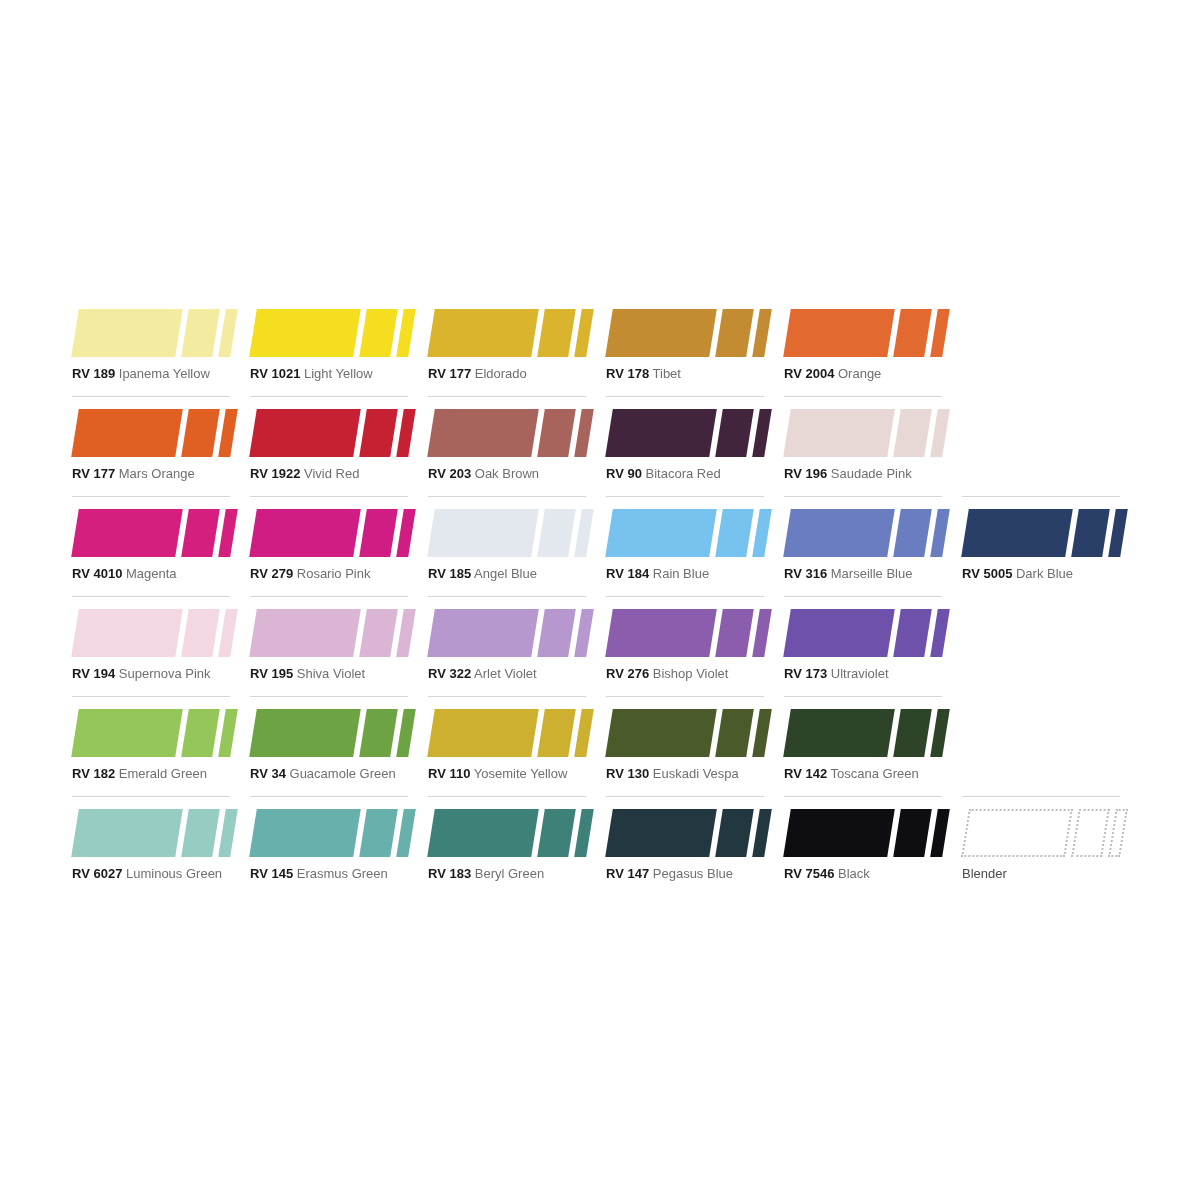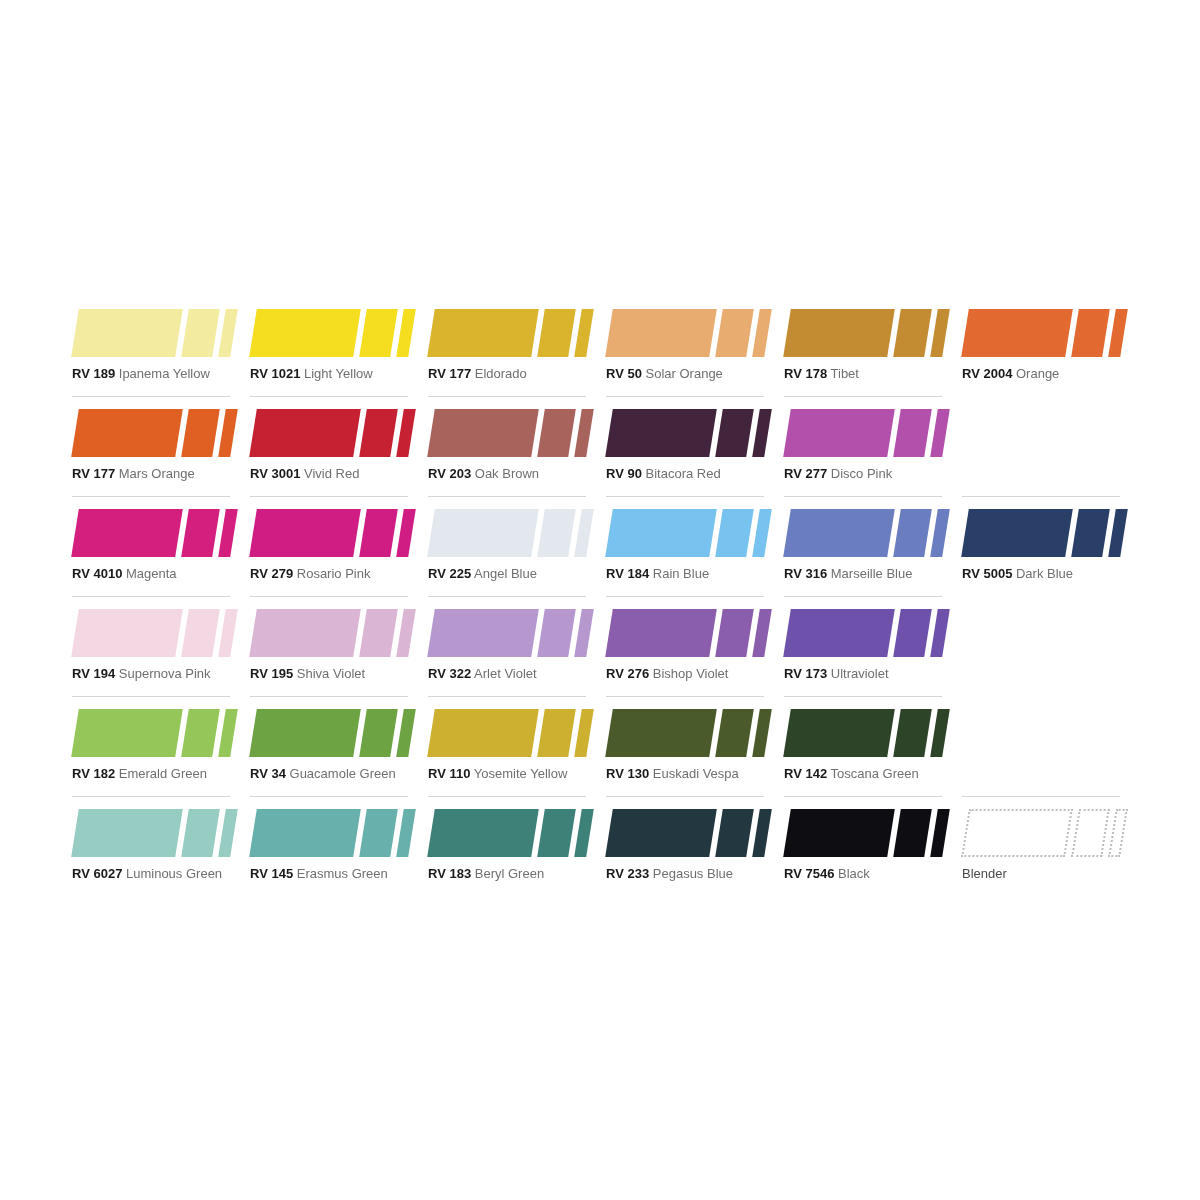--- a/index.html
+++ b/index.html
@@ -118,28 +118,20 @@
       <div class="cell">
         <div class="swatch">
           <div class="bar big" style="--c: #d9b42c;"></div>
           <div class="bar mid" style="--c: #d9b42c;"></div>
           <div class="bar thin" style="--c: #d9b42c;"></div>
         </div>
         <div class="label"><span class="code">RV 177</span> <span class="name">Eldorado</span></div>
       </div>
       <div class="cell">
         <div class="swatch">
-          <div class="bar big" style="--c: #e8ab70;"></div>
-          <div class="bar mid" style="--c: #e8ab70;"></div>
-          <div class="bar thin" style="--c: #e8ab70;"></div>
-        </div>
-        <div class="label"><span class="code">RV 50</span> <span class="name">Solar Orange</span></div>
-      </div>
-      <div class="cell">
-        <div class="swatch">
           <div class="bar big" style="--c: #c38c33;"></div>
           <div class="bar mid" style="--c: #c38c33;"></div>
           <div class="bar thin" style="--c: #c38c33;"></div>
         </div>
         <div class="label"><span class="code">RV 178</span> <span class="name">Tibet</span></div>
       </div>
       <div class="cell">
         <div class="swatch">
           <div class="bar big" style="--c: #e2692f;"></div>
           <div class="bar mid" style="--c: #e2692f;"></div>
@@ -156,45 +148,45 @@
           <div class="bar thin" style="--c: #e05f23;"></div>
         </div>
         <div class="label"><span class="code">RV 177</span> <span class="name">Mars Orange</span></div>
       </div>
       <div class="cell">
         <div class="swatch">
           <div class="bar big" style="--c: #c62033;"></div>
           <div class="bar mid" style="--c: #c62033;"></div>
           <div class="bar thin" style="--c: #c62033;"></div>
         </div>
-        <div class="label"><span class="code">RV 3001</span> <span class="name">Vivid Red</span></div>
+        <div class="label"><span class="code">RV 1922</span> <span class="name">Vivid Red</span></div>
       </div>
       <div class="cell">
         <div class="swatch">
           <div class="bar big" style="--c: #a9635d;"></div>
           <div class="bar mid" style="--c: #a9635d;"></div>
           <div class="bar thin" style="--c: #a9635d;"></div>
         </div>
         <div class="label"><span class="code">RV 203</span> <span class="name">Oak Brown</span></div>
       </div>
       <div class="cell">
         <div class="swatch">
           <div class="bar big" style="--c: #42253c;"></div>
           <div class="bar mid" style="--c: #42253c;"></div>
           <div class="bar thin" style="--c: #42253c;"></div>
         </div>
         <div class="label"><span class="code">RV 90</span> <span class="name">Bitacora Red</span></div>
       </div>
       <div class="cell">
         <div class="swatch">
-          <div class="bar big" style="--c: #b250ab;"></div>
-          <div class="bar mid" style="--c: #b250ab;"></div>
-          <div class="bar thin" style="--c: #b250ab;"></div>
-        </div>
-        <div class="label"><span class="code">RV 277</span> <span class="name">Disco Pink</span></div>
+          <div class="bar big" style="--c: #e7d7d5;"></div>
+          <div class="bar mid" style="--c: #e7d7d5;"></div>
+          <div class="bar thin" style="--c: #e7d7d5;"></div>
+        </div>
+        <div class="label"><span class="code">RV 196</span> <span class="name">Saudade Pink</span></div>
       </div>
     </div>
     <div class="row">
       <div class="cell">
         <div class="swatch">
           <div class="bar big" style="--c: #d41f7f;"></div>
           <div class="bar mid" style="--c: #d41f7f;"></div>
           <div class="bar thin" style="--c: #d41f7f;"></div>
         </div>
         <div class="label"><span class="code">RV 4010</span> <span class="name">Magenta</span></div>
@@ -206,21 +198,21 @@
           <div class="bar thin" style="--c: #cf1d84;"></div>
         </div>
         <div class="label"><span class="code">RV 279</span> <span class="name">Rosario Pink</span></div>
       </div>
       <div class="cell">
         <div class="swatch">
           <div class="bar big" style="--c: #e3e8ee;"></div>
           <div class="bar mid" style="--c: #e3e8ee;"></div>
           <div class="bar thin" style="--c: #e3e8ee;"></div>
         </div>
-        <div class="label"><span class="code">RV 225</span> <span class="name">Angel Blue</span></div>
+        <div class="label"><span class="code">RV 185</span> <span class="name">Angel Blue</span></div>
       </div>
       <div class="cell">
         <div class="swatch">
           <div class="bar big" style="--c: #77c2ee;"></div>
           <div class="bar mid" style="--c: #77c2ee;"></div>
           <div class="bar thin" style="--c: #77c2ee;"></div>
         </div>
         <div class="label"><span class="code">RV 184</span> <span class="name">Rain Blue</span></div>
       </div>
       <div class="cell">
@@ -348,21 +340,21 @@
           <div class="bar thin" style="--c: #3d8179;"></div>
         </div>
         <div class="label"><span class="code">RV 183</span> <span class="name">Beryl Green</span></div>
       </div>
       <div class="cell">
         <div class="swatch">
           <div class="bar big" style="--c: #22373f;"></div>
           <div class="bar mid" style="--c: #22373f;"></div>
           <div class="bar thin" style="--c: #22373f;"></div>
         </div>
-        <div class="label"><span class="code">RV 233</span> <span class="name">Pegasus Blue</span></div>
+        <div class="label"><span class="code">RV 147</span> <span class="name">Pegasus Blue</span></div>
       </div>
       <div class="cell">
         <div class="swatch">
           <div class="bar big" style="--c: #0d0d12;"></div>
           <div class="bar mid" style="--c: #0d0d12;"></div>
           <div class="bar thin" style="--c: #0d0d12;"></div>
         </div>
         <div class="label"><span class="code">RV 7546</span> <span class="name">Black</span></div>
       </div>
       <div class="cell">

